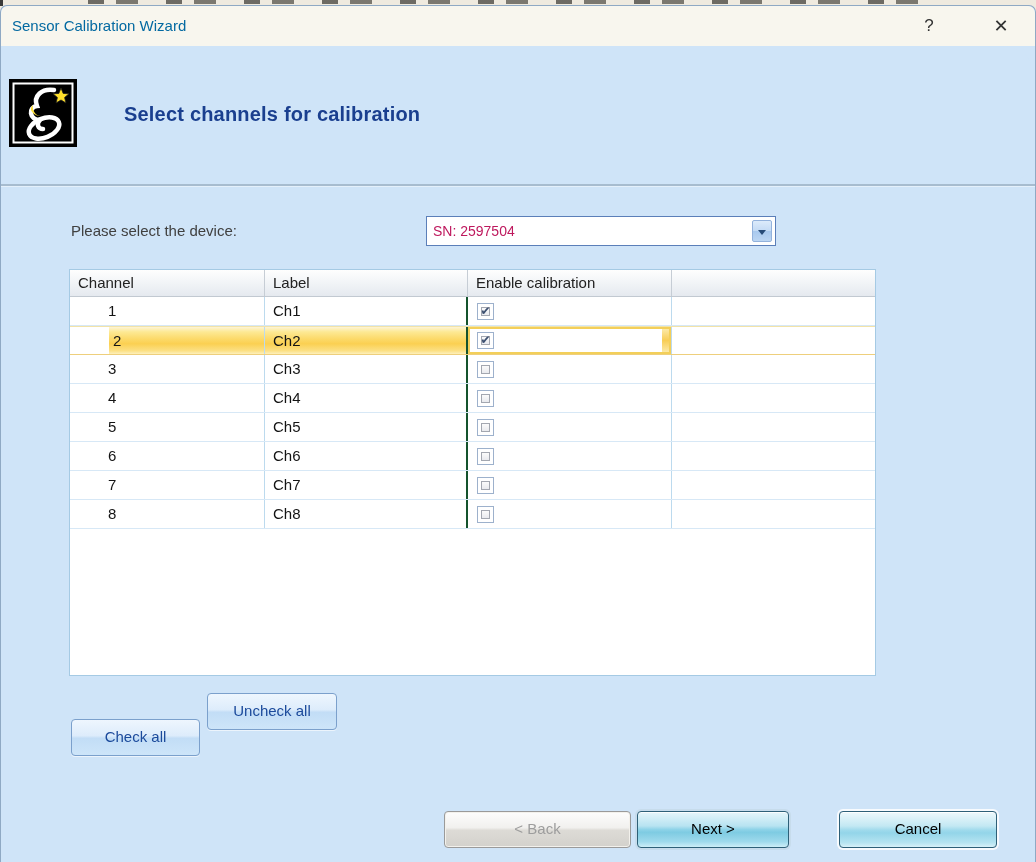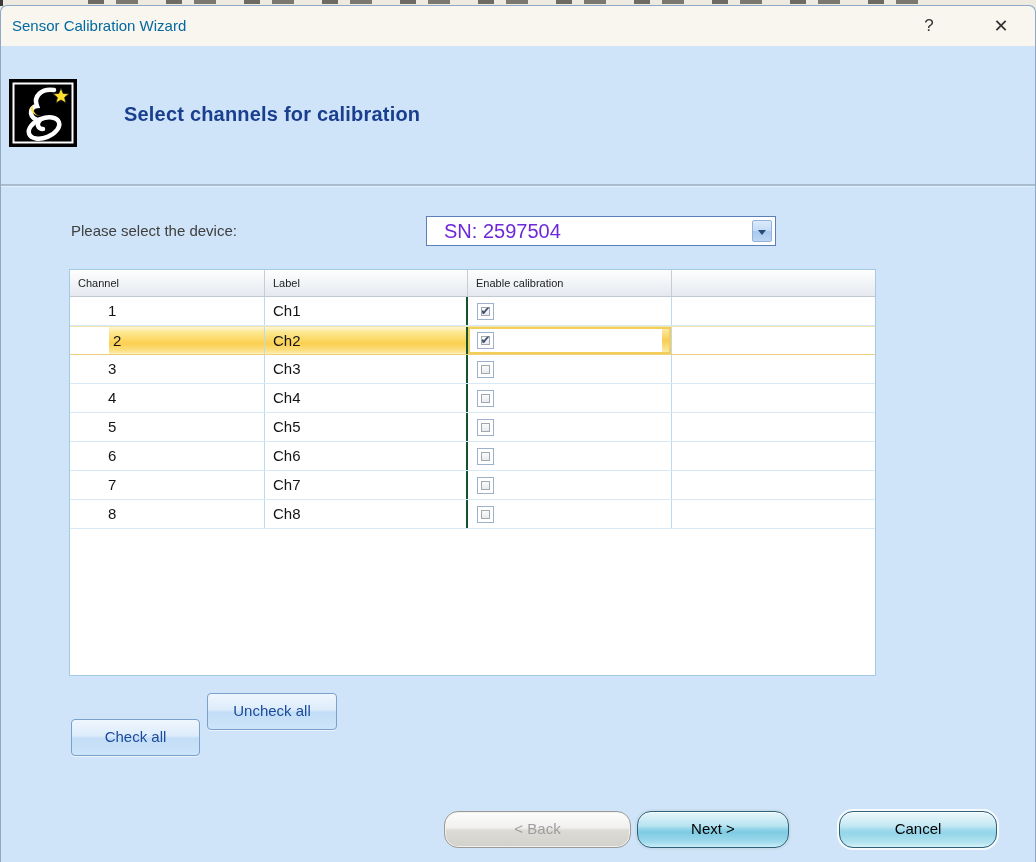--- a/index.html
+++ b/index.html
@@ -29,33 +29,33 @@
 
   .header-band{position:absolute;top:40px;left:0;right:0;height:138px;background:#cfe4f8;border-radius:32px;}
   .logo{position:absolute;left:8px;top:33px;width:68px;height:68px;}
   .step-title{position:absolute;left:123px;top:57px;font-size:20px;font-weight:bold;color:#1a3f8f;letter-spacing:.2px;}
   .separator{position:absolute;top:178px;left:0;right:0;height:2px;background:#a7bccf;}
   .separator:after{content:"";position:absolute;top:2px;left:0;right:0;height:1px;background:#e4f0fb;}
 
   .device-label{position:absolute;left:70px;top:210px;height:30px;line-height:30px;font-size:15px;color:#404040;}
   .combo{position:absolute;left:425px;top:210px;width:350px;height:30px;box-sizing:border-box;
     background:#fff;border:1px solid #5b7fb9;}
-  .combo-text{position:absolute;left:17px;top:0;line-height:28px;font-size:20px;color:#6d28d9;}
+  .combo-text{position:absolute;left:6px;top:0;line-height:28px;font-size:14px;color:#be185d;}
   .combo-btn{position:absolute;right:3px;top:3px;bottom:3px;width:20px;box-sizing:border-box;
     border:1px solid #93b2dc;border-radius:2px;
     background:linear-gradient(180deg,#dcebfb 0%,#c4dbf5 48%,#a9c9ee 52%,#bcd6f3 100%);}
   .combo-arrow{position:absolute;left:5px;top:9px;width:0;height:0;
     border-left:4px solid transparent;border-right:4px solid transparent;border-top:5px solid #274b77;}
 
   
   .grid{position:absolute;left:68px;top:263px;width:807px;height:407px;box-sizing:border-box;
     background:#fff;border:1px solid #a5cae4;}
   .grid-header{display:flex;height:27px;box-sizing:border-box;border-bottom:1px solid #c2c9d1;
     background:linear-gradient(180deg,#fefefe 0%,#f0f3f6 55%,#e5e9ef 100%);}
-  .grid-header .hcell{box-sizing:border-box;padding-left:8px;line-height:26px;font-size:11px;color:#222;
+  .grid-header .hcell{box-sizing:border-box;padding-left:8px;line-height:26px;font-size:15px;color:#222;
     border-right:1px solid #c6cdd5;overflow:hidden;white-space:nowrap;}
   .hc0{width:195px;} .hc1{width:203px;} .hc2{width:204px;} .hc3{flex:1;border-right:none!important;}
 
   .trow{display:flex;height:29px;box-sizing:border-box;border-bottom:1px solid #d7e8f6;background:#fff;}
   .cell{box-sizing:border-box;height:100%;font-size:15px;color:#141414;line-height:28px;
     overflow:hidden;white-space:nowrap;position:relative;}
   .c0{width:195px;padding-left:38px;border-right:1px solid #bcdaee;}
   .c1{width:203px;padding-left:8px;border-right:2px solid #14532d;}
   .c2{width:204px;padding-left:9px;border-right:1px solid #bcdaee;display:flex;align-items:center;}
   .c3{flex:1;}
@@ -82,21 +82,21 @@
 
   
   .btn-light{position:absolute;height:37px;box-sizing:border-box;border:1px solid #7ba0cc;border-radius:4px;
     background:linear-gradient(180deg,#eef6fe 0%,#ddecfb 45%,#c2ddf6 52%,#cde5f9 100%);
     color:#1b4a9b;font-size:15px;text-align:center;line-height:34px;cursor:default;
     box-shadow:0 1px 0 rgba(255,255,255,.6);}
   .btn-checkall{left:70px;top:687px;width:129px;margin-top:26px;}
   .btn-uncheckall{left:206px;top:687px;width:130px;}
 
   
-  .nav-btn{position:absolute;top:805px;height:37px;box-sizing:border-box;border-radius:14px;
+  .nav-btn{position:absolute;top:805px;height:37px;box-sizing:border-box;border-radius:4px;
     font-size:15px;text-align:center;line-height:34px;cursor:default;}
   .btn-back{left:443px;width:187px;border:1px solid #9a9a9a;color:#9d9d9d;
     background:linear-gradient(180deg,#fdfdfd 0%,#f1f0ee 45%,#dddbd6 52%,#d3d1cc 100%);
     box-shadow:inset 0 0 0 1px #f3f1ec;}
   .btn-next{left:636px;width:152px;border:1px solid #2e6078;color:#000;
     background:linear-gradient(180deg,#e6f6fb 0%,#b7e3f1 40%,#8ed3e8 50%,#7ecbe2 58%,#9fdaec 85%,#cdeef7 100%);
     box-shadow:0 0 0 2px #c7dcec,inset 0 1px 0 rgba(255,255,255,.8);}
   .btn-cancel{left:838px;width:158px;border:1px solid #2e6078;color:#000;
     background:linear-gradient(180deg,#eef9fc 0%,#c3e8f3 40%,#9fdaec 52%,#93d5e9 60%,#b6e4f1 88%,#d8f1f8 100%);
     box-shadow:0 0 0 2px rgba(255,255,255,.85),inset 0 1px 0 rgba(255,255,255,.9);}

